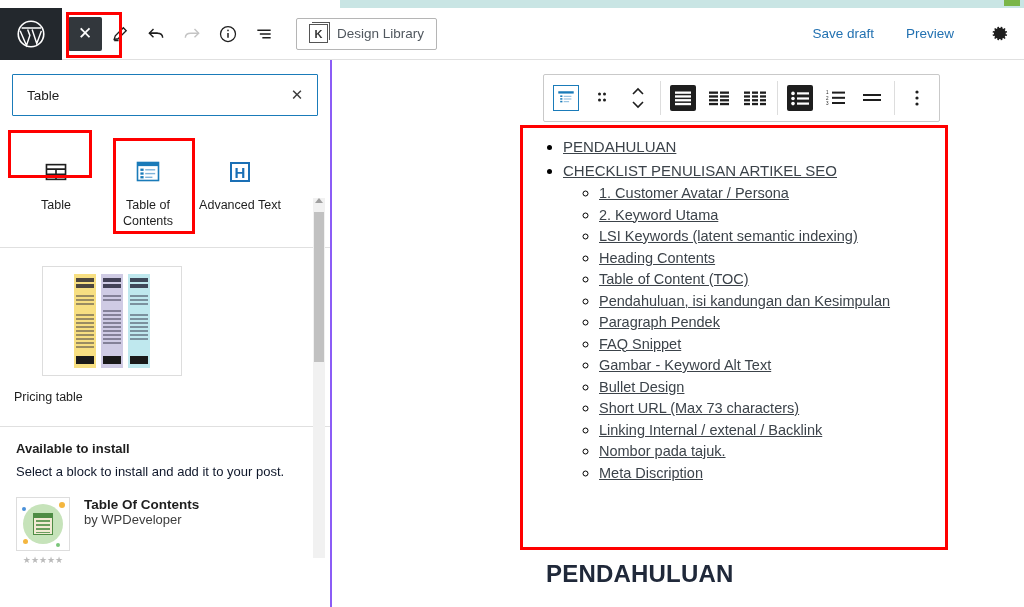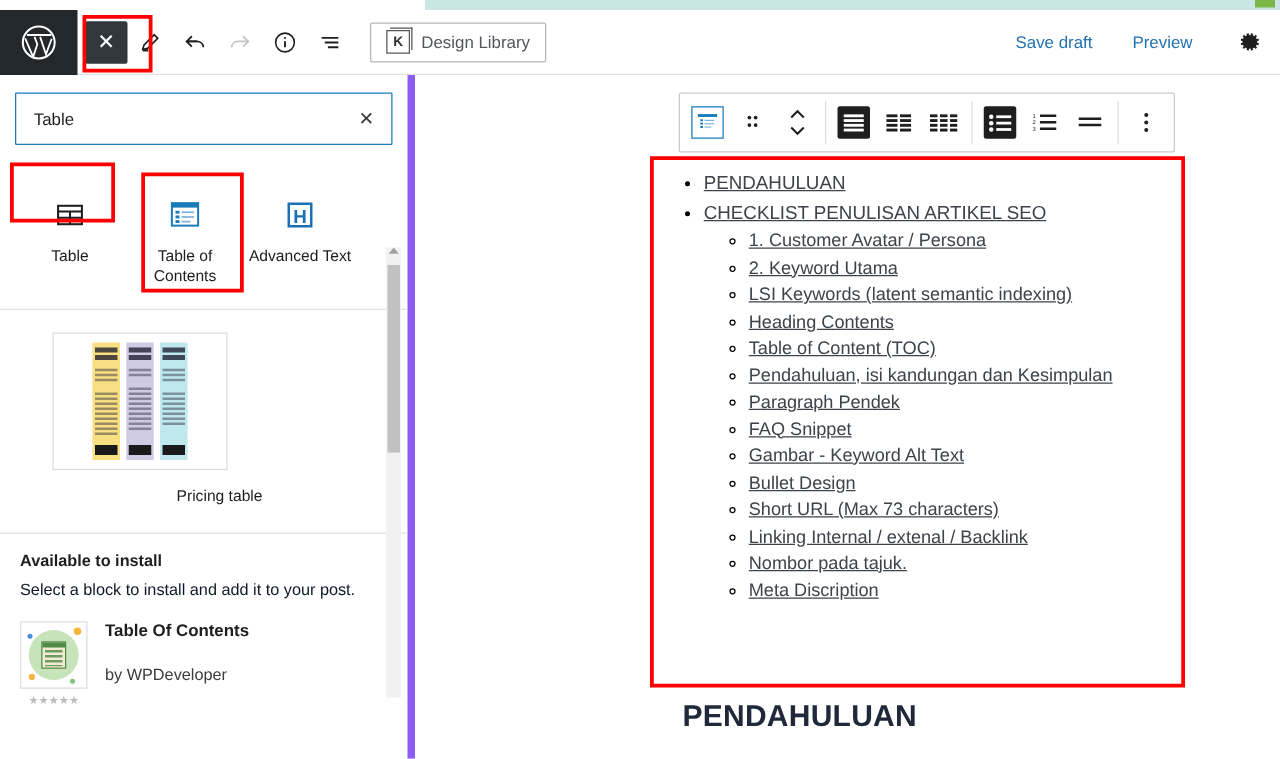--- a/index.html
+++ b/index.html
@@ -80,21 +80,21 @@
     white-space:nowrap;
   }
   .gear-btn {
     width:28px; height:28px; display:flex; align-items:center; justify-content:center;
     cursor:pointer; color:#1e1e1e;
   }
 
   
   .inserter {
     position:absolute; left:0; top:60px; width:332px; height:547px;
-    background:#fff; border-right:6px solid #8b5cf6;
+    background:#fff; border-right:2px solid #8b5cf6;
   }
   .search-wrap { padding:14px 12px 12px 12px; position:relative; }
   .search-field {
     position:relative; height:42px; border:1px solid #1a7bb9;
     display:flex; align-items:center; border-radius:1px;
   }
   .search-input {
     border:none; outline:none; flex:1; height:40px;
     padding:0 14px; font-size:13.5px; color:#1e1e1e;
     font-family:"Liberation Sans", sans-serif; background:transparent;
@@ -134,21 +134,21 @@
     margin-left:28px;
   }
   .pcol { width:22px; height:94px; display:flex; flex-direction:column; padding:4px 2px; gap:2px; }
   .pcol.yellow { background:#f7df82; }
   .pcol.lav { background:#cfcbe4; }
   .pcol.blue { background:#bfe8ee; }
   .pline { height:2px; background:rgba(40,40,60,.45); }
   .pline.t { height:4px; background:rgba(20,20,40,.75); }
   .pbtn { height:8px; background:#1a1a1a; margin-top:auto; }
   .pattern-label {
-    font-size:12.5px; color:#1e1e1e; text-align:right; margin-top:14px;
+    font-size:12.5px; color:#1e1e1e; text-align:left; margin-top:14px;
     width:196px;
   }
 
   .install-area { padding:14px 16px 0 16px; }
   .install-title { font-size:13px; font-weight:bold; color:#1e1e1e; }
   .install-sub { font-size:13px; color:#0f172a; margin-top:8px; }
   .plugin-row { display:flex; gap:14px; margin-top:18px; }
   .plugin-icon-box {
     width:54px; height:54px; border:1px solid #ddd; background:#fff;
     display:flex; align-items:center; justify-content:center; flex:0 0 54px;
@@ -157,21 +157,21 @@
   .plug-circle {
     width:40px; height:40px; border-radius:50%; background:#c6e3ba;
     display:flex; align-items:center; justify-content:center;
   }
   .plug-doc { width:20px; height:22px; background:#f2ead4; border:1.5px solid #4e8c44; }
   .plug-doc-top { height:4px; background:#4e8c44; }
   .plug-doc-line { height:1.6px; background:#6b9e5e; margin:2.2px 2px 0 2px; }
   .dot { position:absolute; border-radius:50%; }
   .plugin-meta { flex:1; min-width:0; }
   .plugin-name { font-size:13.5px; font-weight:bold; color:#1e1e1e; }
-  .plugin-author { font-size:13px; color:#3c3c3c; margin-top:20px; }
+  .plugin-author { font-size:13px; color:#3c3c3c; margin-top:0; }
   .plugin-desc { font-size:13px; color:#1e1e1e; margin-top:7px; line-height:1.3; }
   .stars { display:flex; gap:1px; margin-top:4px; justify-content:center; font-size:9px; color:#bbb; }
 
   
   .vscroll {
     position:absolute; right:5px; top:70px; width:12px; height:360px;
   }
   .vscroll .track { position:absolute; inset:0; background:#f1f1f1; }
   .vscroll .thumb {
     position:absolute; left:1px; top:14px; width:10px; height:150px; background:#c1c1c1;

